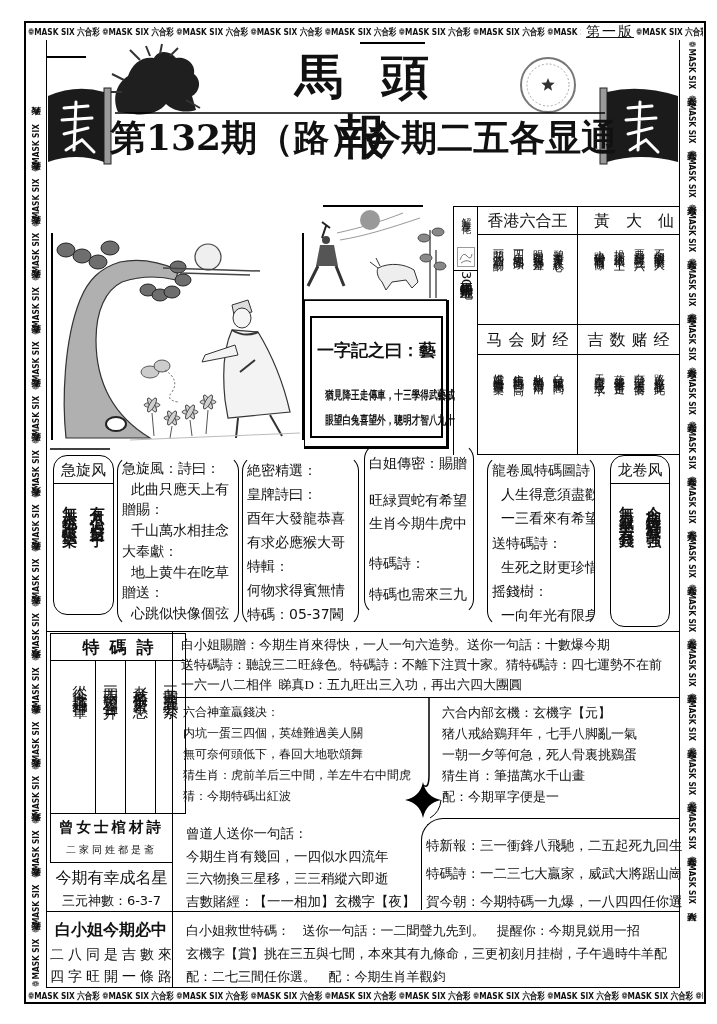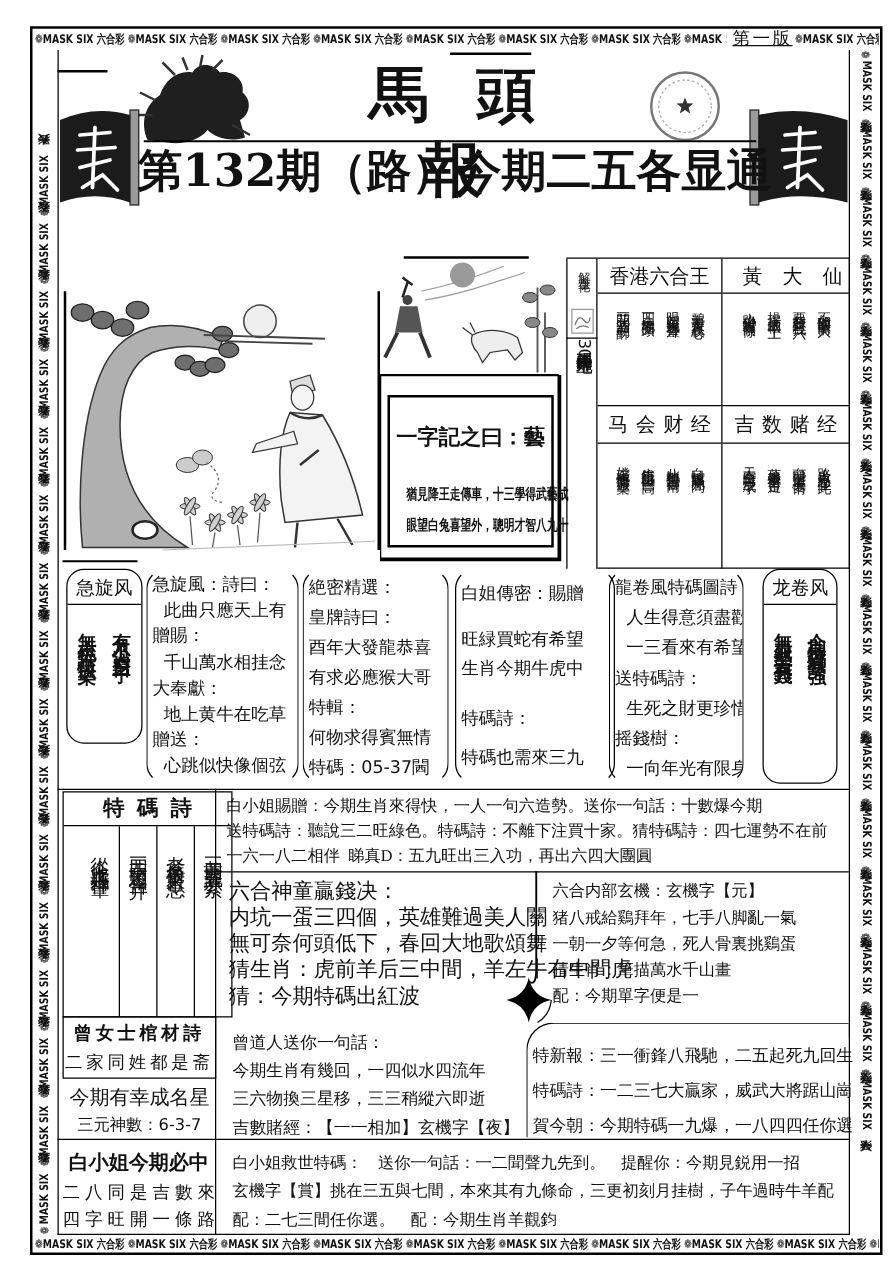--- a/index.html
+++ b/index.html
@@ -48,27 +48,27 @@
 .ind{padding-left:9px;}
 
 .box{border:1.5px solid #000;}
 .tm-title{height:27px;border-bottom:1.5px solid #000;text-align:center;font-family:"DejaVu Serif",serif;font-weight:bold;font-size:17px;line-height:27px;letter-spacing:10px;padding-left:10px;}
 .tm-cols{display:flex;flex-direction:row-reverse;height:152px;}
 .tm-cell{width:30px;border-left:1.5px solid #000;display:flex;justify-content:center;padding-top:12px;}
 .tm-cell:last-child{border-left:none;}
 .tm-col{writing-mode:vertical-rl;font-family:"DejaVu Serif",serif;font-size:15.5px;letter-spacing:3px;line-height:26px;}
 .txt{white-space:pre;font-family:Liberation Serif, serif;}
 .t13{font-size:13px;line-height:20px;}
-.t128{font-size:17px;line-height:21px;}
+.t128{font-size:12px;line-height:21px;}
 .t136{font-size:13px;line-height:21px;}
 .t135{font-size:13.5px;line-height:22.5px;}
 .sp-line{font-size:13.5px;line-height:28px;white-space:nowrap;}
 .bs-line{font-size:13px;line-height:23px;white-space:pre;}
 .zc-title{text-align:center;font-family:"DejaVu Serif",serif;font-weight:bold;font-size:14.5px;letter-spacing:3px;line-height:24px;white-space:nowrap;}
-.zc-line{text-align:center;font-family:"DejaVu Serif",serif;font-size:14px;letter-spacing:3px;line-height:22px;white-space:nowrap;}
+.zc-line{text-align:center;font-family:"DejaVu Serif",serif;font-size:10px;letter-spacing:3px;line-height:22px;white-space:nowrap;}
 .ls-line{text-align:center;font-size:16px;line-height:26px;white-space:nowrap;}
 .ls-num{text-align:center;font-size:13px;line-height:20px;white-space:nowrap;}
 .bm-title{text-align:center;font-weight:bold;font-size:16px;line-height:26px;white-space:nowrap;}
 .bm-line{text-align:center;font-family:"DejaVu Serif",serif;font-size:14px;letter-spacing:4px;line-height:22px;white-space:nowrap;}
 </style>
 </head>
 <body>
 
 <div class="abs frame-outer"></div>
 <div class="abs frame-inner"></div>
@@ -242,21 +242,21 @@
 <div class="abs poem" style="left:578px;top:325px;width:102px;height:130px">
   <div class="poem-title mid" style="height:30px;line-height:30px">吉数赌经</div>
   <div class="poem-cols tall">
     <div class="vcol">路人歇息坐在此</div>
     <div class="vcol">白頭偕老夫妻情</div>
     <div class="vcol">蕊娘愛子自古是</div>
     <div class="vcol">天空白雲形成字</div>
   </div>
 </div>
 
-<div class="abs round-box" style="left:53px;top:455px;width:61px;height:140px">
+<div class="abs round-box" style="left:53px;top:455px;width:61px;height:160px">
   <div class="rb-title">急旋风</div>
   <div class="rb-cols">
     <div class="rb-col">有八不過窮日子</div>
     <div class="rb-col">無六也許不快樂</div>
   </div>
 </div>
 
 <div class="abs paren" style="left:117px;top:455px;width:122px;height:172px;padding-top:2px">
   <div class="pl" style="line-height:20.7px">急旋風：詩曰：</div>
   <div class="pl ind" style="line-height:20.7px">此曲只應天上有</div>
@@ -271,21 +271,21 @@
 <div class="abs paren" style="left:242px;top:455px;width:117px;height:172px;padding-top:2px">
   <div class="pl" style="line-height:24px">絶密精選：</div>
   <div class="pl" style="line-height:24px">皇牌詩曰：</div>
   <div class="pl" style="line-height:24px">酉年大發龍恭喜</div>
   <div class="pl" style="line-height:24px">有求必應猴大哥</div>
   <div class="pl" style="line-height:24px">特輯：</div>
   <div class="pl" style="line-height:24px">何物求得賓無情</div>
   <div class="pl" style="line-height:24px">特碼：05-37閪</div>
 </div>
 
-<div class="abs paren" style="left:364px;top:455px;width:128px;height:172px;padding-top:8px">
+<div class="abs paren" style="left:364px;top:443px;width:110px;height:172px;padding-top:8px">
   <div class="pl" style="line-height:23px">白姐傳密：賜贈</div>
   <div class="pl" style="line-height:23px;margin-top:14px">旺緑買蛇有希望</div>
   <div class="pl" style="line-height:23px">生肖今期牛虎中</div>
   <div class="pl" style="line-height:23px;margin-top:17px">特碼詩：</div>
   <div class="pl" style="line-height:23px;margin-top:8px">特碼也需來三九</div>
 </div>
 
 <div class="abs paren" style="left:487px;top:455px;width:108px;height:172px;padding-top:2px">
   <div class="pl" style="line-height:24.2px">龍卷風特碼圖詩</div>
   <div class="pl ind" style="line-height:24.2px">人生得意須盡歡</div>

